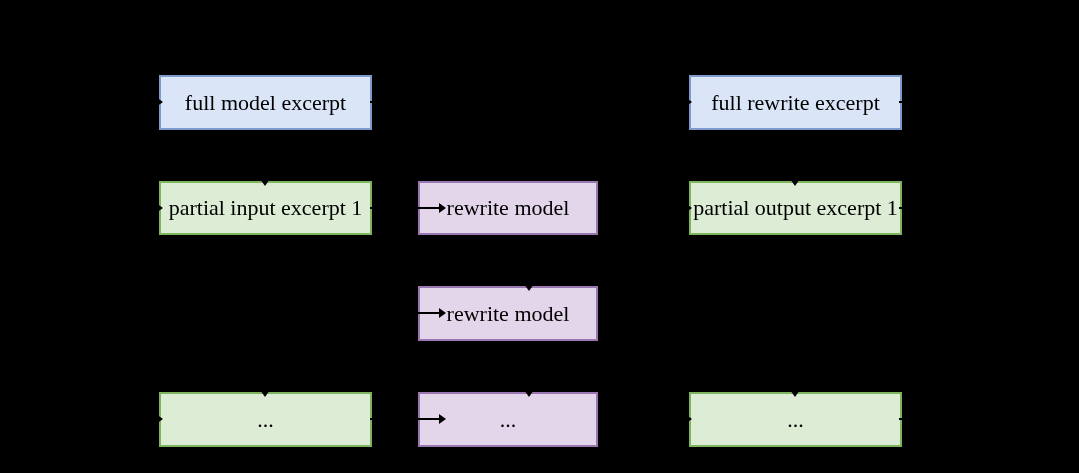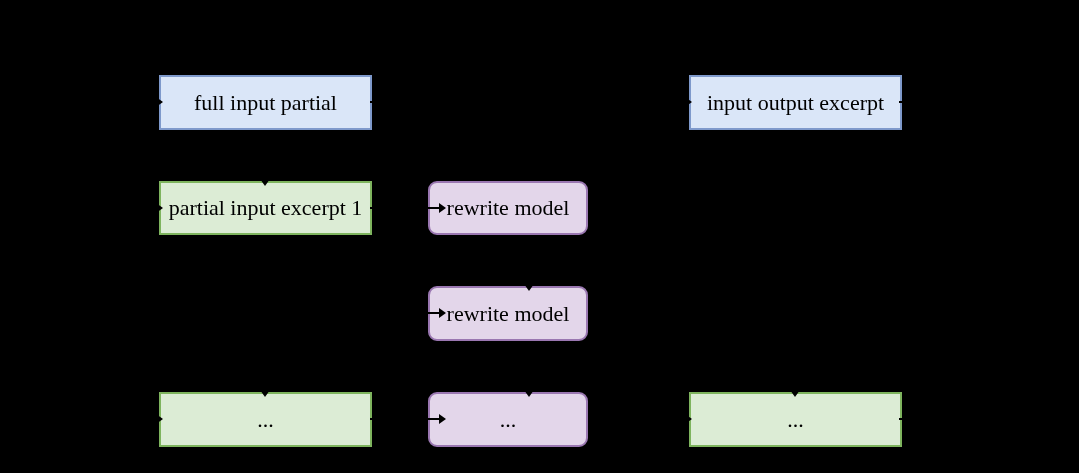--- a/index.html
+++ b/index.html
@@ -19,48 +19,51 @@
     font-size:22px;line-height:1;
     color:var(--text-color,#000);
     z-index:1;
     white-space:nowrap;
   }
   .blue  {background:var(--blue-fill);  border-color:var(--blue-border);}
   .green {background:var(--green-fill); border-color:var(--green-border);text-align:right;}
   .purple{background:var(--purple-fill);border-color:var(--purple-border);}
   
   .c1{left:159px;width:213px;}
-  .c2{left:428px;width:160px;border-radius:9px;}
+  .c2{left:418px;width:180px;}
   .c3{left:689px;width:213px;}
   
   .r1{top:75px;height:55px;}
   .r2{top:181px;height:54px;}
   .r3{top:286px;height:55px;}
   .r4{top:392px;height:55px;}
   
   .shaft{position:absolute;background:var(--arrow-color,#000);z-index:2;}
   .head{position:absolute;width:0;height:0;z-index:2;}
 </style>
 </head>
 <body>
 
 <div class="canvas" id="canvas">
 
   <div class="box blue c1 r1">
-    <span>full input partial</span>
+    <span>full model excerpt</span>
   </div>
   <div class="box blue c3 r1">
-    <span>input output excerpt</span>
+    <span>full rewrite excerpt</span>
   </div>
 
   <div class="box green c1 r2">
     <span>partial input excerpt 1</span>
   </div>
   <div class="box purple c2 r2">
     <span>rewrite model</span>
+  </div>
+  <div class="box green c3 r2">
+    <span>partial output excerpt 1</span>
   </div>
 
   <div class="box purple c2 r3">
     <span>rewrite model</span>
   </div>
 
   <div class="box green c1 r4">
     <span>...</span>
   </div>
   <div class="box purple c2 r4">

